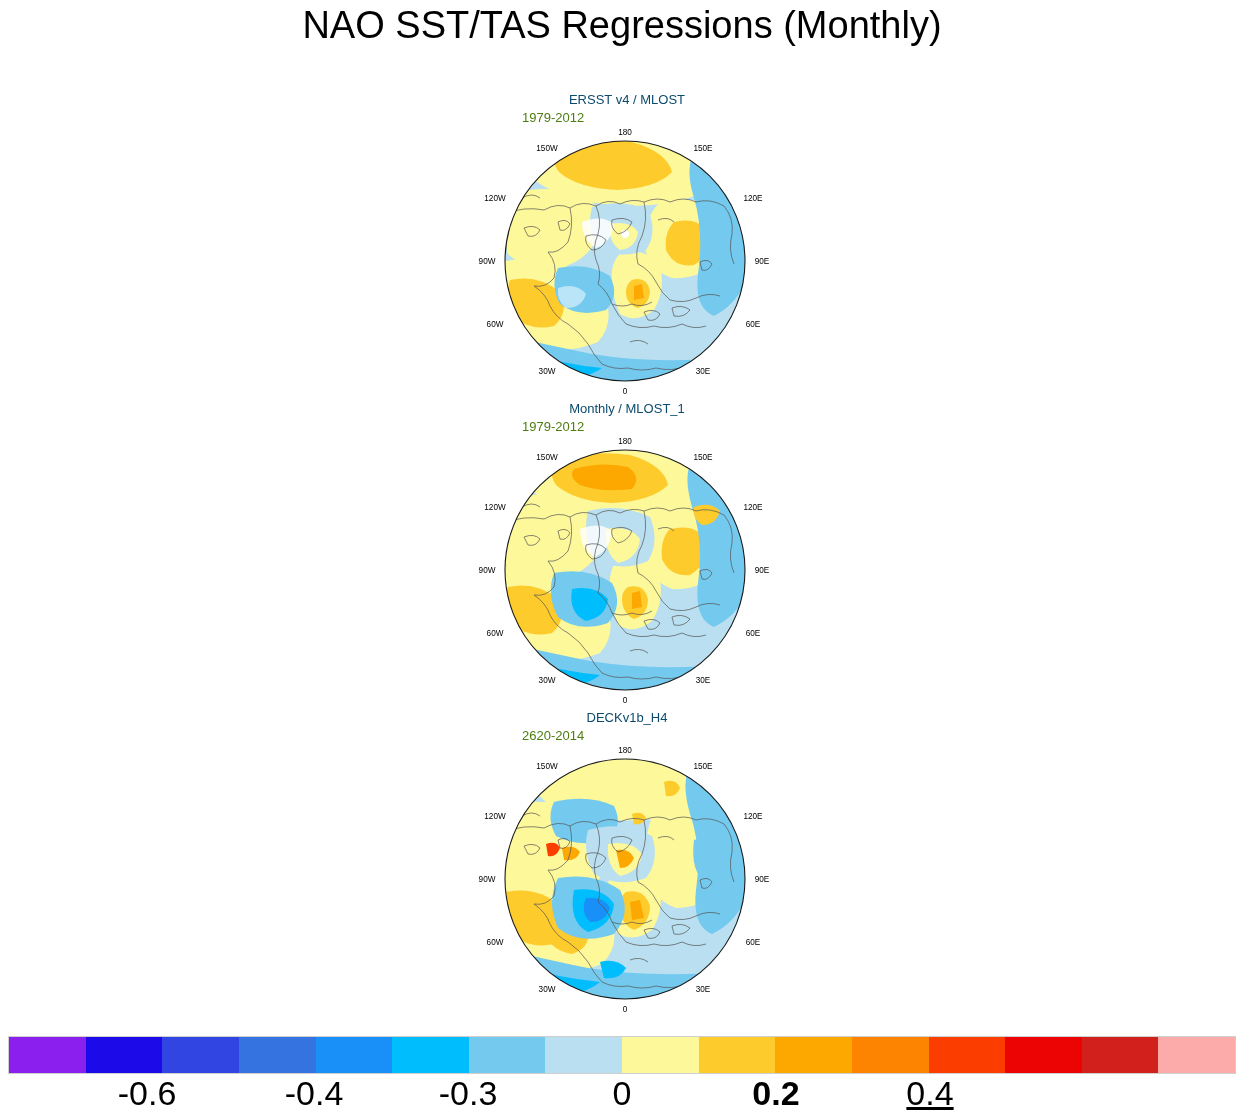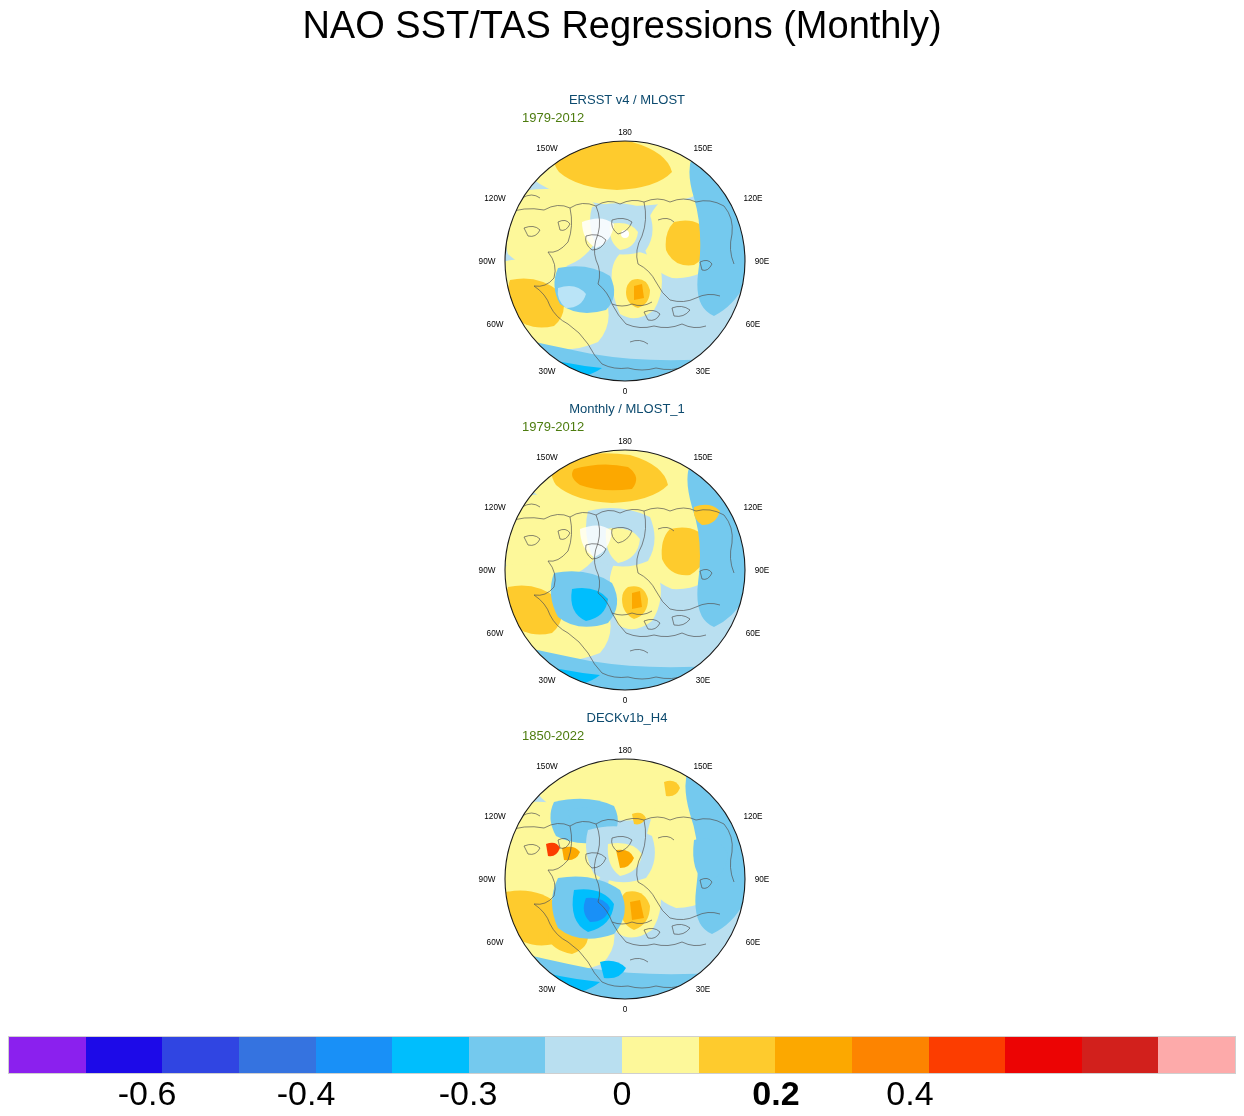--- a/index.html
+++ b/index.html
@@ -276,21 +276,21 @@
           <text class="lonlabel" x="25" y="162" text-anchor="middle">90W</text>
           <text class="lonlabel" x="33" y="99" text-anchor="middle">120W</text>
           <text class="lonlabel" x="85" y="49" text-anchor="middle">150W</text>
         </g>
       </svg>
     </div>
   </div>
 
   <div class="panel" id="p2" style="top:710px;">
     <div class="panel-title">DECKv1b_H4</div>
-    <div class="panel-period">1850-2022</div>
+    <div class="panel-period">2620-2014</div>
     <div class="map-wrap">
       <svg class="map-svg" viewBox="0 0 330 285">
         <defs>
           <clipPath id="clip2">
               <circle cx="163" cy="159" r="120"></circle>
             </clipPath>
         </defs>
         <g clip-path="url(#clip2)">
           <rect x="43" y="39" width="240" height="240" fill="#b9dff0"></rect>
           <path d="M74 40 Q120 26 170 32 Q216 40 240 62 Q244 86 212 96 Q166 104 122 98 Q84 90 72 68 Q66 50 74 40Z" fill="#fdf89a"></path>
@@ -386,21 +386,21 @@
       <div class="cbar-seg" style="background: rgb(254, 203, 45);"></div>
       <div class="cbar-seg" style="background: rgb(252, 168, 0);"></div>
       <div class="cbar-seg" style="background: rgb(253, 132, 0);"></div>
       <div class="cbar-seg" style="background: rgb(252, 61, 0);"></div>
       <div class="cbar-seg" style="background: rgb(236, 4, 4);"></div>
       <div class="cbar-seg" style="background: rgb(210, 32, 28);"></div>
       <div class="cbar-seg" style="background: rgb(253, 170, 170);"></div>
     </div>
   <div class="cbar-labels" id="colorbar-labels">
       <div class="cbar-label" style="left: 147px;">-0.6</div>
-      <div class="cbar-label" style="left: 306px;">-0.4</div>
+      <div class="cbar-label" style="left: 314px;">-0.4</div>
       <div class="cbar-label" style="left: 468px;">-0.3</div>
       <div class="cbar-label" style="left: 622px;">0</div>
       <div class="cbar-label" style="left: 776px; font-weight: bold;">0.2</div>
-      <div class="cbar-label" style="left: 910px;">0.4</div>
+      <div class="cbar-label" style="left: 930px; text-decoration: underline;">0.4</div>
       <div class="cbar-label" style="left: 1084px; margin-top: 34px;">0.6</div>
     </div>
 
 </div>
 
 </body></html>

